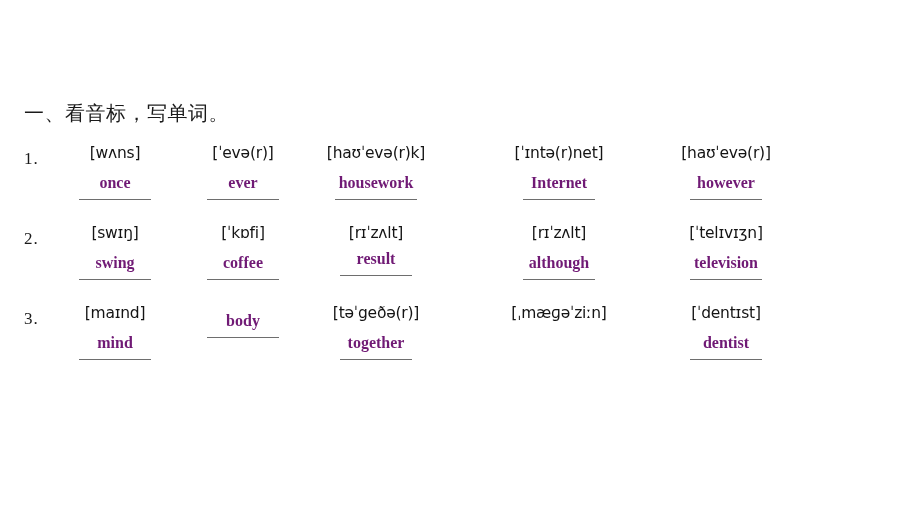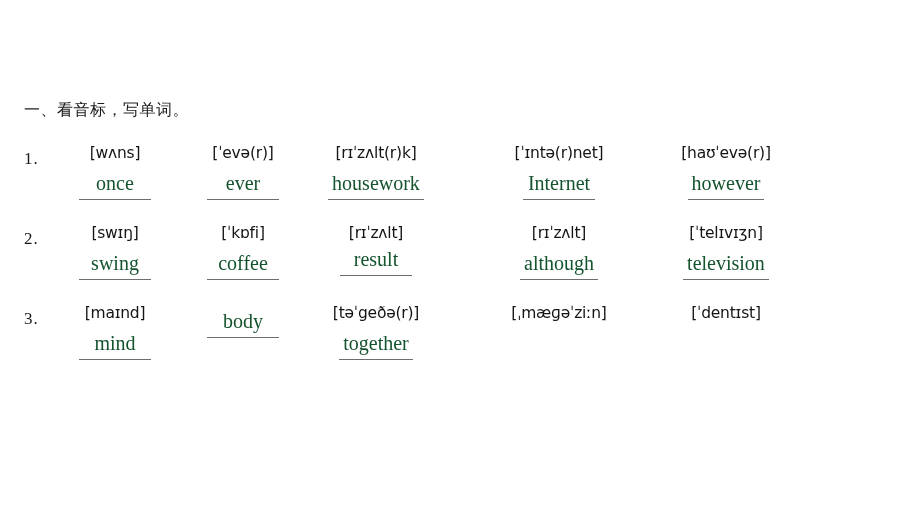--- a/index.html
+++ b/index.html
@@ -22,21 +22,21 @@
     box-sizing: border-box;
     padding: 0;
   }
 
   
   .exercise-title {
     position: absolute;
     left: 24px;
     top: 100px;
     font-family: Liberation Sans, sans-serif;
-    font-size: 16px;
+    font-size: 20px;
     font-weight: 400;
     color: #1a1a1a;
     letter-spacing: 0.5px;
     white-space: nowrap;
   }
 
   
   .rows {
     position: absolute;
     left: 0;
@@ -94,23 +94,23 @@
   }
 
   .answer-wrap {
     margin-top: 7px;
     display: inline-block;
     min-width: 72px;
   }
 
   .answer {
     font-family: "Liberation Serif", "DejaVu Serif", serif;
-    font-weight: normal;
-    font-size: 20px;
-    color: #14532d;
+    font-weight: bold;
+    font-size: 16px;
+    color: #701a75;
     line-height: 22px;
     white-space: nowrap;
     padding: 0 4px;
   }
 
   .answer-rule {
     margin-top: 5px;
     height: 1px;
     background: #6e6e6e;
     width: 100%;
@@ -142,21 +142,21 @@
 
         <div class="word-item col-1">
           <div class="phonetic">[ˈevə(r)]</div>
           <div class="answer-wrap">
             <div class="answer">ever</div>
             <div class="answer-rule"></div>
           </div>
         </div>
 
         <div class="word-item col-2">
-          <div class="phonetic">[rɪˈzʌlt(r)k]</div>
+          <div class="phonetic">[haʊˈevə(r)k]</div>
           <div class="answer-wrap">
             <div class="answer">housework</div>
             <div class="answer-rule"></div>
           </div>
         </div>
 
         <div class="word-item col-3">
           <div class="phonetic">[ˈɪntə(r)net]</div>
           <div class="answer-wrap">
             <div class="answer">Internet</div>
@@ -248,19 +248,23 @@
             <div class="answer-rule"></div>
           </div>
         </div>
 
         <div class="word-item col-3">
           <div class="phonetic">[ˌmæɡəˈziːn]</div>
         </div>
 
         <div class="word-item col-4">
           <div class="phonetic">[ˈdentɪst]</div>
+          <div class="answer-wrap">
+            <div class="answer">dentist</div>
+            <div class="answer-rule"></div>
+          </div>
         </div>
 
       </div>
     </div>
 
   </div>
 </div>
 
 </body></html>

